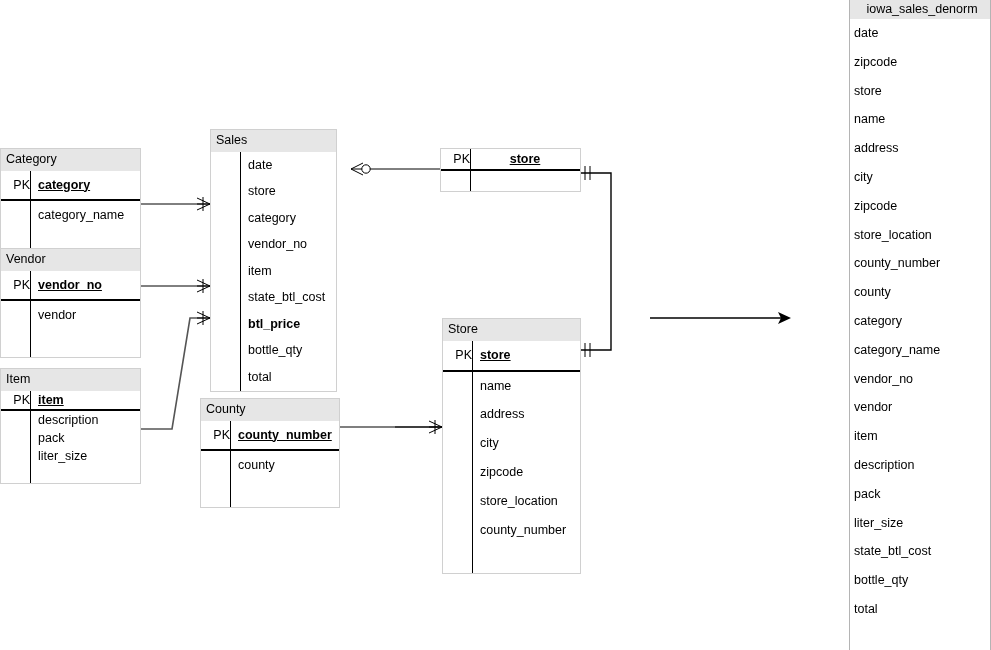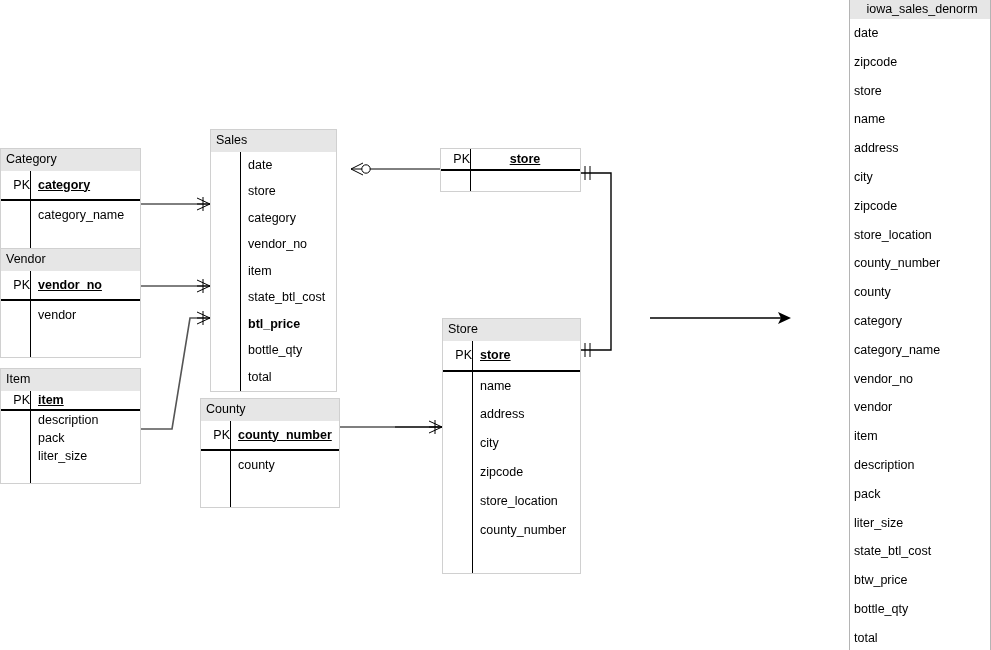--- a/index.html
+++ b/index.html
@@ -359,19 +359,18 @@
         <div class="denorm-item">county</div>
         <div class="denorm-item">category</div>
         <div class="denorm-item">category_name</div>
         <div class="denorm-item">vendor_no</div>
         <div class="denorm-item">vendor</div>
         <div class="denorm-item">item</div>
         <div class="denorm-item">description</div>
         <div class="denorm-item">pack</div>
         <div class="denorm-item">liter_size</div>
         <div class="denorm-item">state_btl_cost</div>
-        <div class="denorm-item">btw_price</div>
         <div class="denorm-item">bottle_qty</div>
         <div class="denorm-item">total</div>
       </div>
   </div>
 
 </div>
 
 </body></html>

